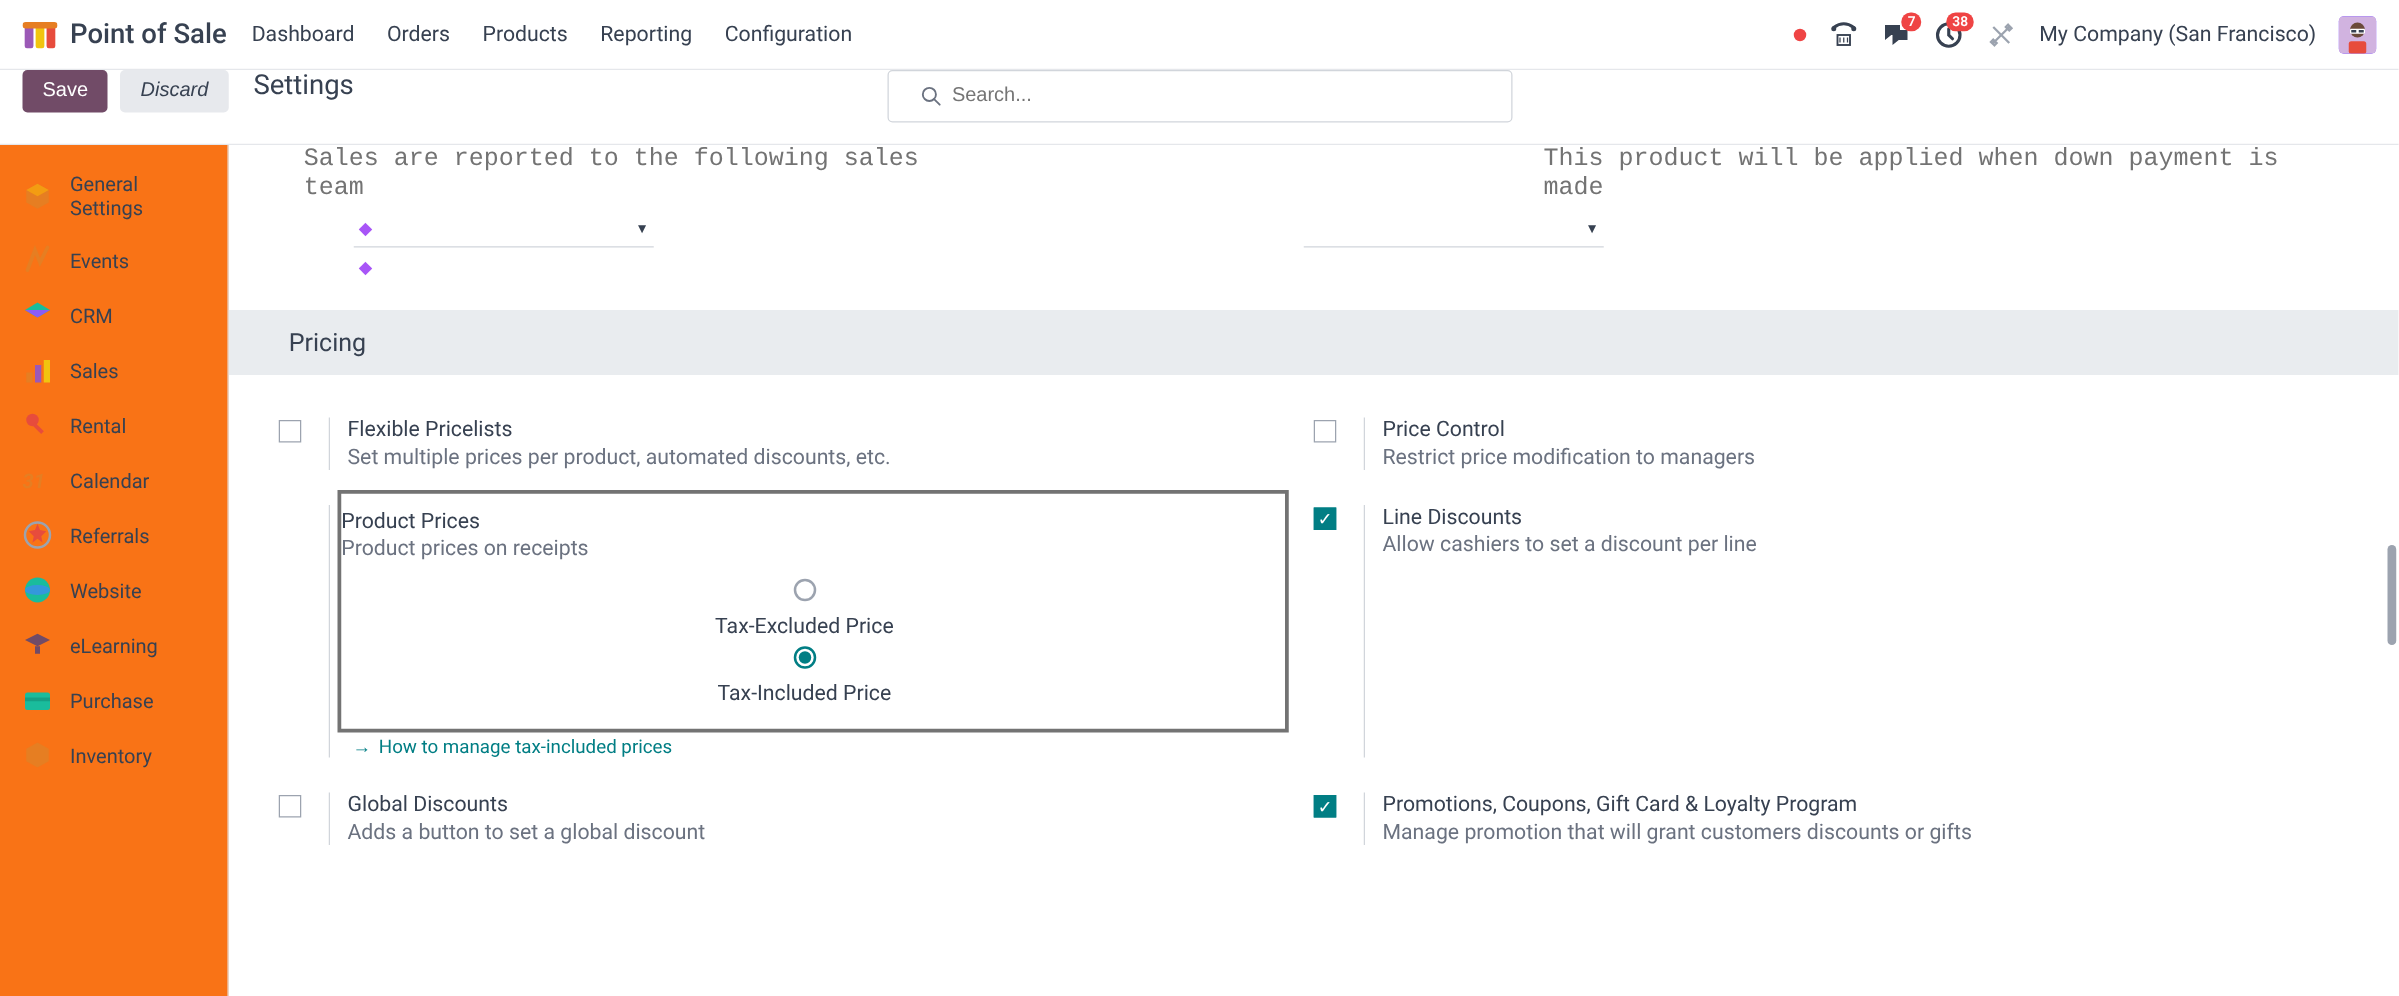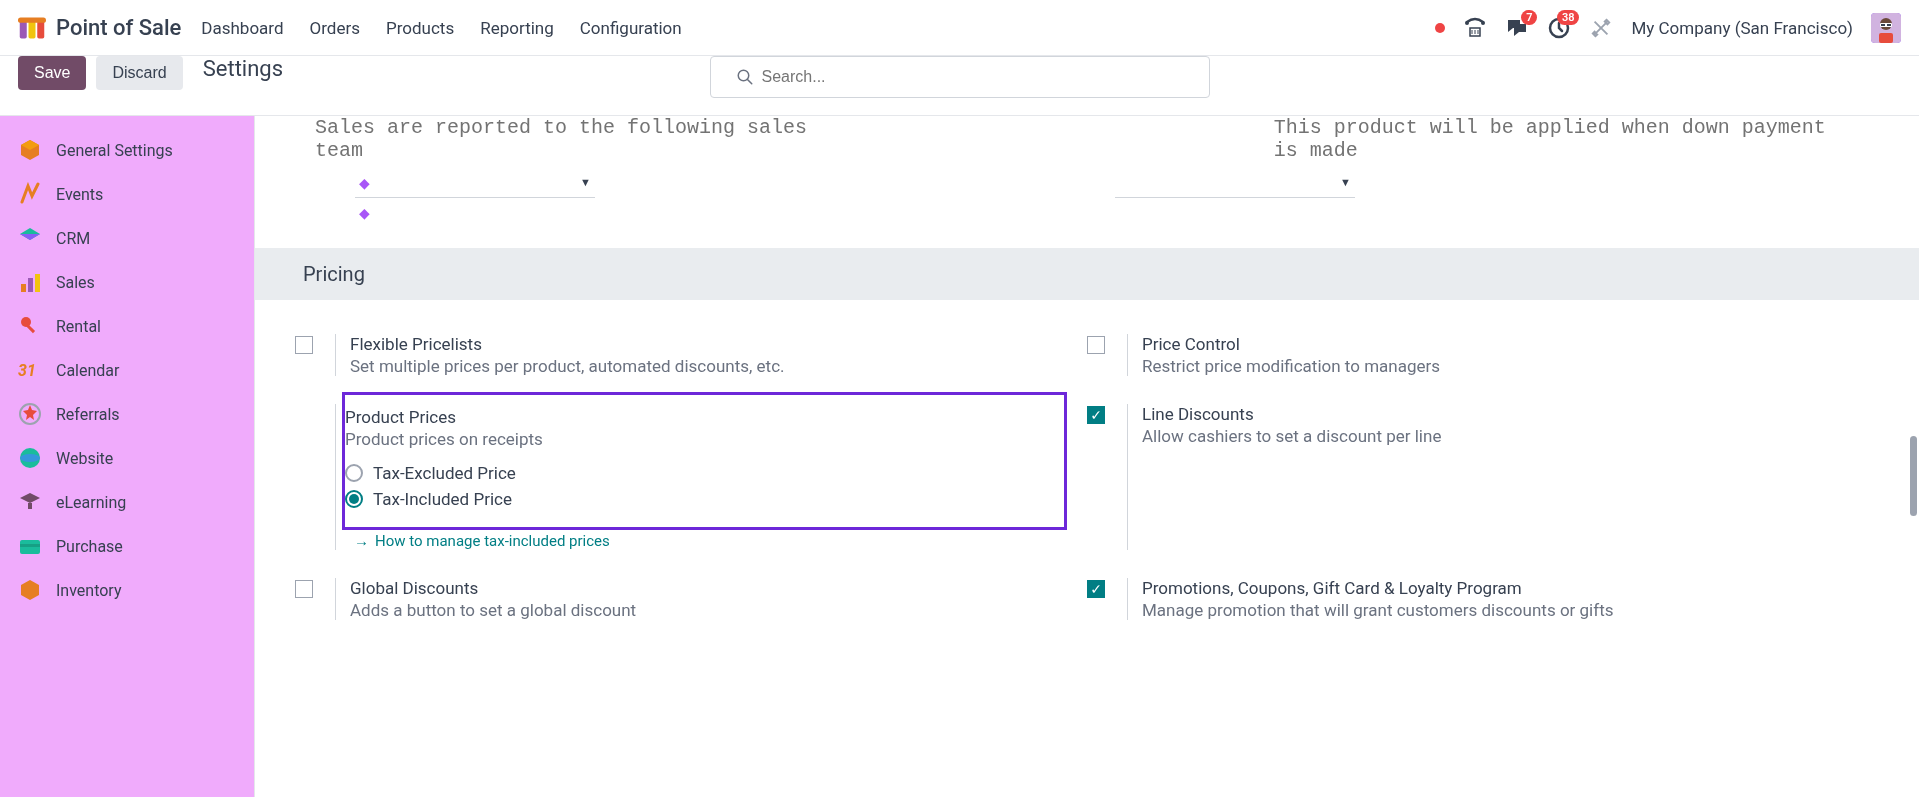--- a/index.html
+++ b/index.html
@@ -11,49 +11,49 @@
 .nav-menu { display: flex; gap: 26px; }
 .nav-item { font-size: 17px; color: #374151; cursor: pointer; }
 .topbar-right { margin-left: auto; display: flex; align-items: center; gap: 18px; }
 .red-dot { width: 10px; height: 10px; background: #ef4444; border-radius: 50%; }
 .phone-icon, .chat-icon, .clock-icon, .tools-icon { position: relative; width: 24px; height: 24px; display: flex; align-items: center; justify-content: center; }
 .badge { position: absolute; top: -6px; right: -8px; background: #ef4444; color: #fff; font-size: 11px; font-weight: 600; border-radius: 10px; padding: 1px 5px; min-width: 16px; text-align: center; }
 .company-name { font-size: 17px; color: #374151; }
 .avatar { width: 30px; height: 30px; border-radius: 4px; background: #8b5cf6; display: flex; align-items: center; justify-content: center; overflow: hidden; }
 .action-bar { display: flex; align-items: flex-start; height: 60px; padding: 0 18px; border-bottom: 1px solid #e5e7eb; gap: 10px; position: relative; }
 .btn-save { background: #714b67; color: #fff; border: none; padding: 8px 16px; font-size: 16px; border-radius: 4px; cursor: pointer; }
-.btn-discard { background: #e7e9ed; color: #374151; border: none; padding: 8px 16px; font-size: 16px; border-radius: 4px; cursor: pointer; }
+.btn-discard { background: #e7e9ed; color: #374151; border: none; padding: 8px 16px; font-size: 16px; border-radius: 4px; cursor: pointer; font-style: italic; }
 .page-title { font-size: 22px; color: #374151; margin-left: 10px; }
 .search-wrap { position: absolute; left: 50%; transform: translateX(-50%); width: 500px; }
 .search-box { display: flex; align-items: center; border: 1px solid #d1d5db; border-radius: 4px; height: 42px; padding: 0 25px; }
 .search-input { border: none; outline: none; font-size: 16px; flex: 1; margin-left: 8px; color: #6b7280; }
 .layout { display: flex; height: calc(797px - 56px - 60px); }
-.sidebar { width: 255px; background: #f0abfc; border-right: 1px solid #e5e7eb; padding: 12px 0; overflow-y: auto; }
+.sidebar { width: 183px; background: #f97316; border-right: 1px solid #e5e7eb; padding: 12px 0; overflow-y: auto; }
 .side-item { display: flex; align-items: center; gap: 14px; padding: 10px 18px; font-size: 16px; color: #374151; cursor: pointer; }
 .side-icon { width: 24px; height: 24px; display: flex; align-items: center; justify-content: flex-end; font-style: italic; }
 .content { flex: 1; overflow-y: auto; position: relative; }
 .top-partial { padding: 0 0 20px 0; }
 .partial-text { color: #737373; font-size: 20px; padding: 0 60px; display: flex; gap: 460px; font-family: Liberation Mono, monospace; }
 .dropdown-row { display: flex; gap: 520px; padding: 6px 60px 0 100px; }
 .dropdown-fake { border-bottom: 1px solid #d1d5db; width: 240px; height: 30px; display: flex; align-items: center; justify-content: space-between; padding: 0 4px; }
 .gem { color: #a855f7; font-size: 14px; }
 .caret { font-size: 11px; color: #374151; }
 .section-head { background: #e9ecef; padding: 14px 48px; font-size: 20px; color: #374151; }
 .settings-grid { display: flex; flex-wrap: wrap; padding: 20px 40px; gap: 0; }
 .setting-block { width: 50%; display: flex; padding: 14px 20px 14px 0; }
 .check-col { width: 40px; padding-top: 2px; }
 .checkbox { width: 18px; height: 18px; border: 1px solid #9ca3af; background: #fff; cursor: pointer; }
 .checkbox.checked { background: #017e84; border-color: #017e84; display: flex; align-items: center; justify-content: center; color: #fff; font-size: 14px; }
 .divider-col { width: 1px; background: #d1d5db; margin: 0 14px 0 0; }
 .text-col { flex: 1; }
 .setting-title { font-size: 17px; color: #374151; margin-bottom: 2px; }
 .setting-desc { font-size: 17px; color: #6b7280; }
-.highlight-box { border: 3px solid #6d28d9; padding: 12px 14px 12px 0; margin: -12px 0 -8px -8px; }
+.highlight-box { border: 3px solid #737373; padding: 12px 14px 12px 0; margin: -12px 0 -8px -8px; }
 .radio-opts { margin-top: 14px; padding-left: 0; }
-.radio-row { display: flex; align-items: center; gap: 10px; font-size: 17px; color: #374151; margin-bottom: 6px; }
+.radio-row { display: flex; align-items: center; gap: 10px; font-size: 17px; color: #374151; margin-bottom: 6px; flex-direction: column; }
 .radio { width: 18px; height: 18px; border: 2px solid #9ca3af; border-radius: 50%; display: flex; align-items: center; justify-content: center; }
 .radio.selected { border-color: #017e84; }
 .radio.selected::after { content: ""; width: 10px; height: 10px; background: #017e84; border-radius: 50%; }
 .help-link { display: flex; align-items: center; gap: 6px; color: #017e84; font-size: 15px; margin-top: 10px; margin-left: 4px; cursor: pointer; }
 .arrow-r { font-size: 15px; }
 .scroll-ind { position: absolute; right: 2px; top: 320px; width: 7px; height: 80px; background: #9ca3af; border-radius: 4px; }
 </style>
 </head>
 <body>
 

